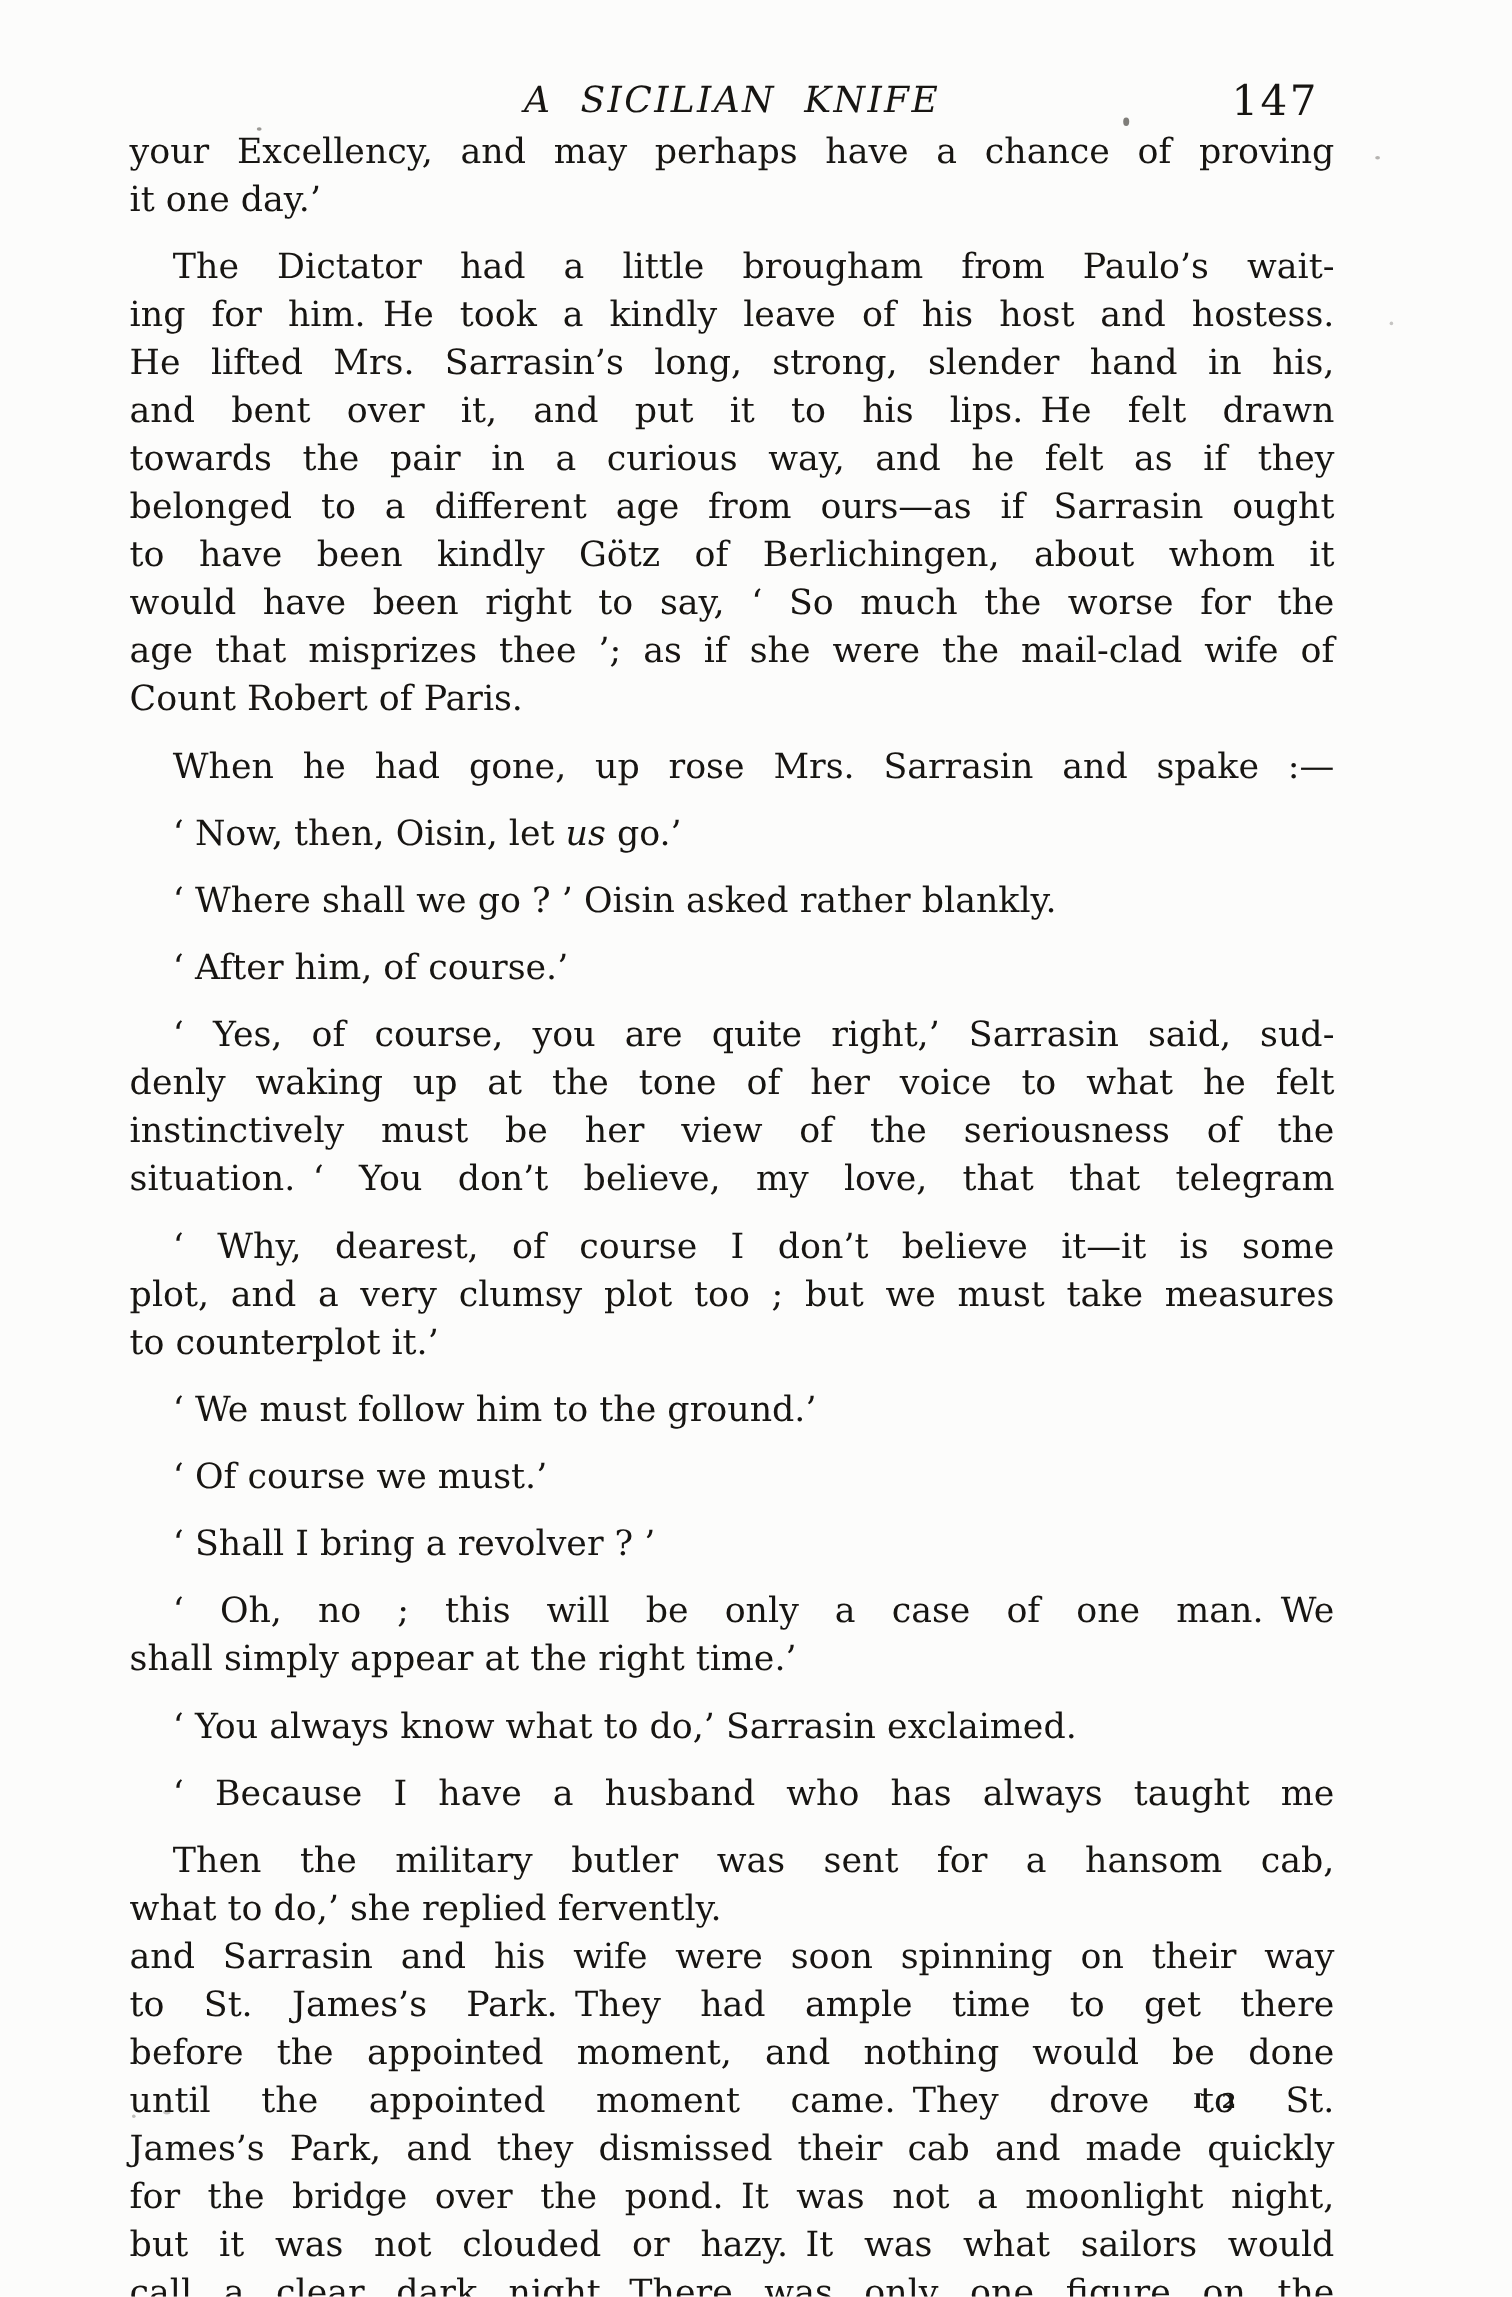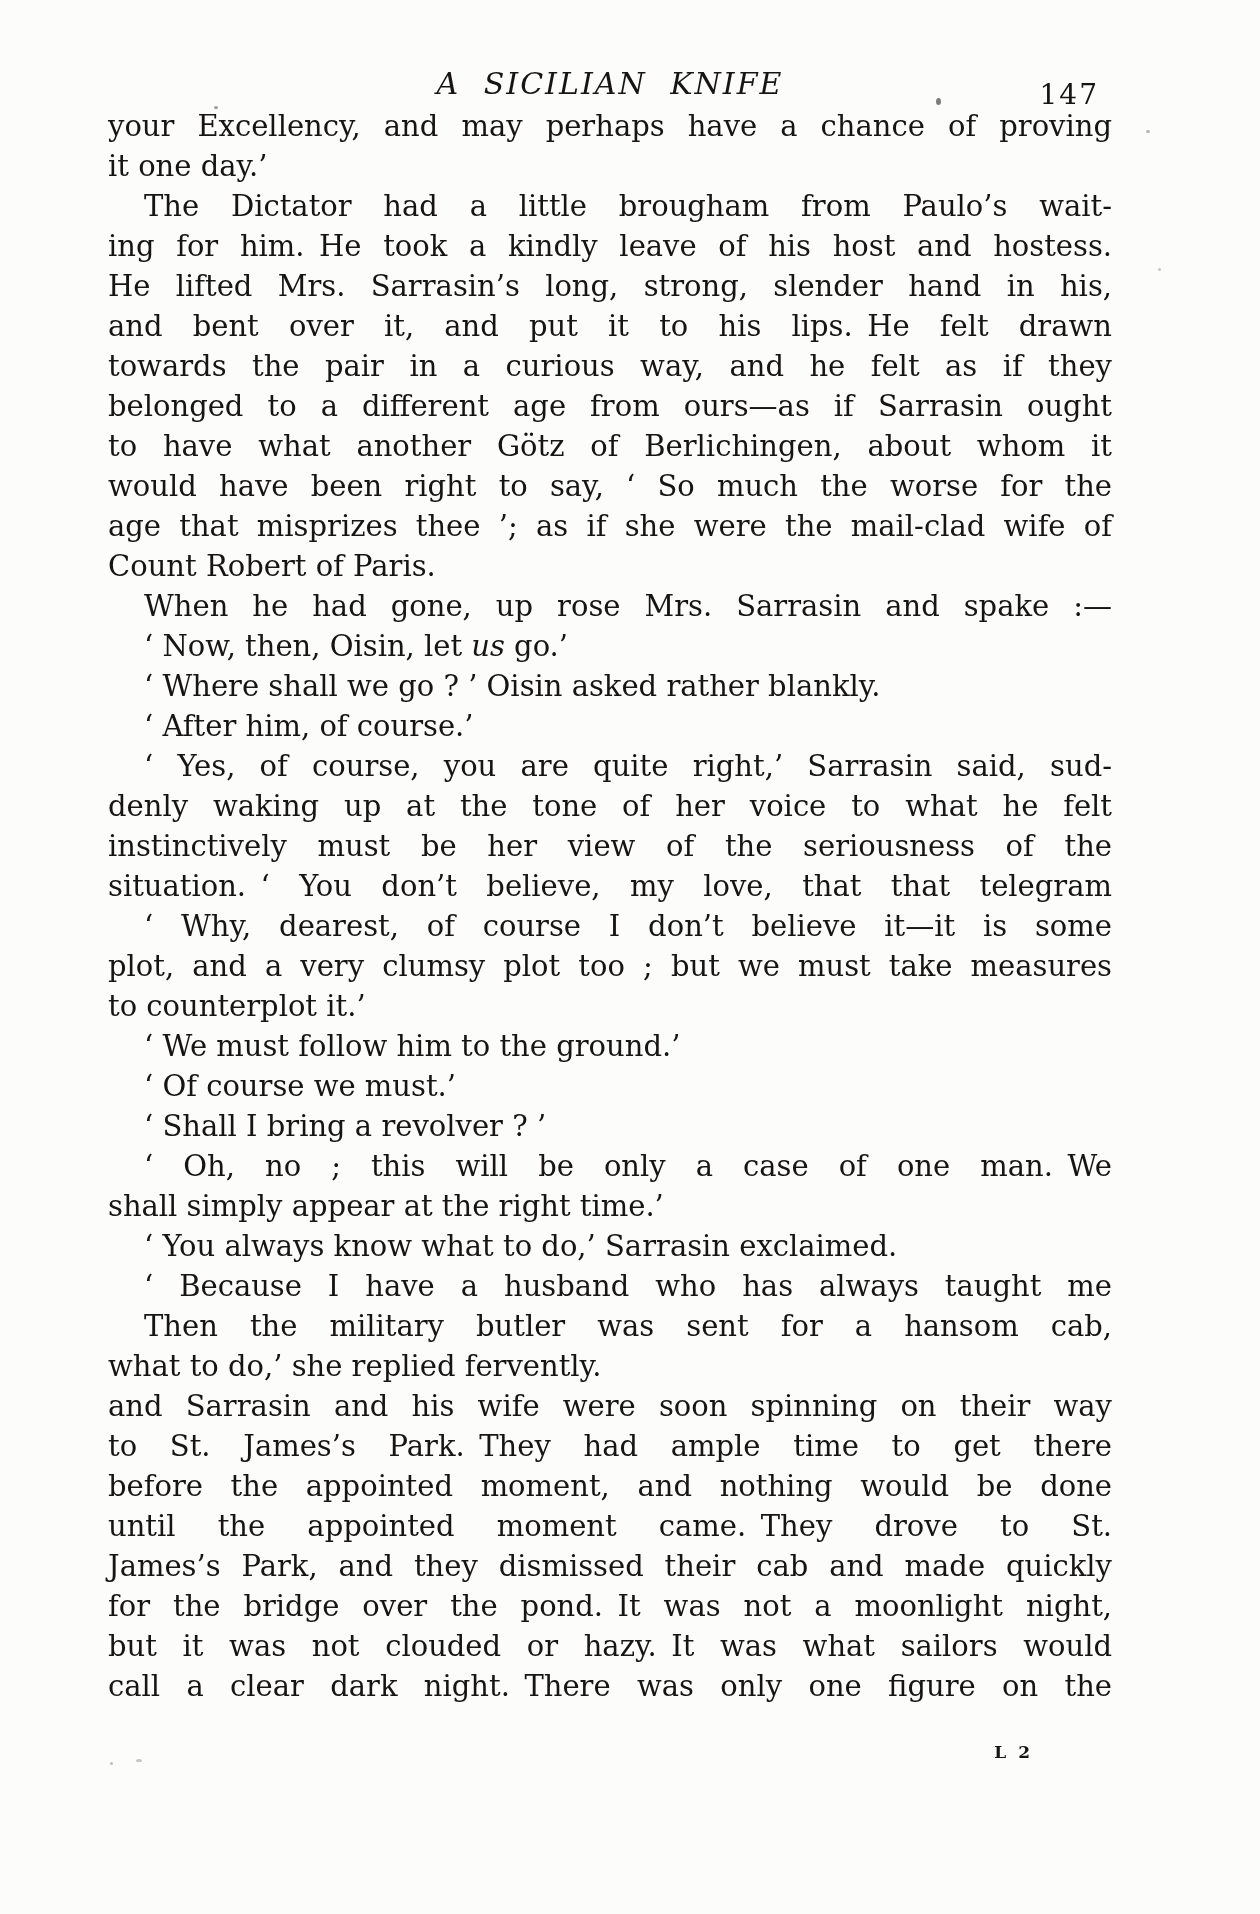--- a/index.html
+++ b/index.html
@@ -31,41 +31,41 @@
     text-align: center;
     font-style: italic;
     font-size: 30px;
     line-height: 36px;
     letter-spacing: 2px;
     word-spacing: 12px;
   }
   .page-number {
     position: absolute;
     right: 13px;
-    top: 12px;
-    font-size: 28px;
+    top: 2px;
+    font-size: 35px;
     line-height: 34px;
     letter-spacing: 2px;
   }
   
   .textblock {
     position: absolute;
     top: 106px;
     left: 108px;
     width: 1004px;
   }
   .line {
     font-size: 29px;
     line-height: 40px;
     height: 40px;
     text-align: left;
     white-space: normal;
   }
   .line.just { text-align-last: justify; text-align: center; }
-  .line.indent { text-indent: 36px; }
+  .line.indent { text-indent: 36px; margin-top: 16px; }
   
   .signature-mark {
     position: absolute;
     top: 1742px;
     right: 227px;
     font-size: 17px;
     font-weight: 600;
     letter-spacing: 3px;
   }
   
@@ -94,21 +94,21 @@
 
   <div class="textblock">
       <div class="line just">your Excellency, and may perhaps have a chance of proving</div>
       <div class="line">it one day.’</div>
       <div class="line indent just">The Dictator had a little brougham from Paulo’s wait-</div>
       <div class="line just">ing for him. He took a kindly leave of his host and hostess.</div>
       <div class="line just">He lifted Mrs. Sarrasin’s long, strong, slender hand in his,</div>
       <div class="line just">and bent over it, and put it to his lips. He felt drawn</div>
       <div class="line just">towards the pair in a curious way, and he felt as if they</div>
       <div class="line just">belonged to a different age from ours—as if Sarrasin ought</div>
-      <div class="line just">to have what another Götz of Berlichingen, about whom it</div>
+      <div class="line just">to have been kindly Götz of Berlichingen, about whom it</div>
       <div class="line just">would have been right to say, ‘ So much the worse for the</div>
       <div class="line just">age that misprizes thee ’; as if she were the mail-clad wife of</div>
       <div class="line">Count Robert of Paris.</div>
       <div class="line indent just">When he had gone, up rose Mrs. Sarrasin and spake :—</div>
       <div class="line indent">‘ Now, then, Oisin, let <i>us</i> go.’</div>
       <div class="line indent">‘ Where shall we go ? ’ Oisin asked rather blankly.</div>
       <div class="line indent">‘ After him, of course.’</div>
       <div class="line indent just">‘ Yes, of course, you are quite right,’ Sarrasin said, sud-</div>
       <div class="line just">denly waking up at the tone of her voice to what he felt</div>
       <div class="line just">instinctively must be her view of the seriousness of the</div>

